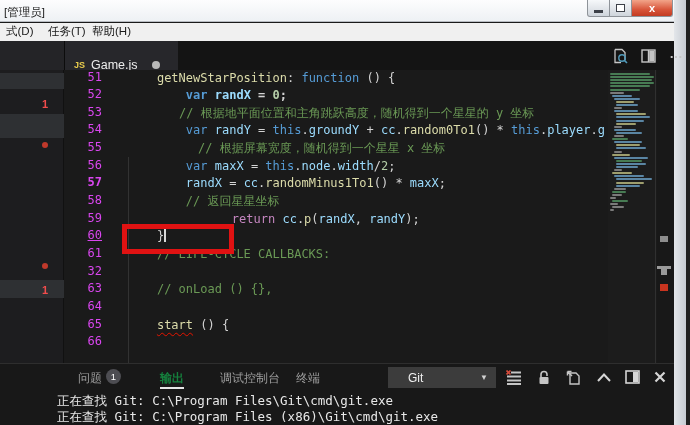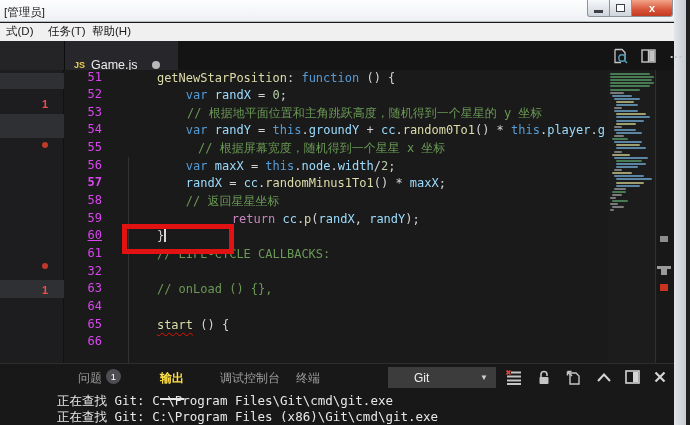--- a/index.html
+++ b/index.html
@@ -67,25 +67,25 @@
     border-right:1px solid #303030; overflow:hidden; }
   .mm-row { position:absolute; height:2px; border-radius:1px; opacity:.75; }
   .mm-g { background:#569b66; } .mm-b { background:#6fa8d0; } .mm-y { background:#c9c98a; } .mm-w { background:#9a9a9a; }
   .overview { position:absolute; left:657px; top:70px; width:17px; height:293px; background:#181818; }
   .ov-mark { position:absolute; }
 
   
   .panel { position:absolute; left:0; top:363px; width:674px; height:62px; background:#181818;
     border-top:1px solid #2e2e2e; }
   .ptab { position:absolute; top:6px; font-size:12px; color:#9d9d9d; }
-  .ptab.active { color:#fde047; font-weight:bold; border-bottom:2px solid #e7e7e7; padding-bottom:11px; }
+  .ptab.active { color:#15803d; font-weight:bold; border-bottom:2px solid #e7e7e7; padding-bottom:0; }
   .pbadge { position:absolute; top:5px; width:15px; height:15px; border-radius:50%; background:#4d4d52;
     color:#fff; font-size:9.5px; display:flex; align-items:center; justify-content:center; }
   .git-select { position:absolute; left:388px; top:3px; width:108px; height:21px; background:#3c3c3c;
-    color:#f0f0f0; font-size:12px; display:flex; align-items:center; padding-left:26px; }
+    color:#f0f0f0; font-size:12px; display:flex; align-items:center; padding-left:20px; }
   .git-caret { position:absolute; right:8px; font-size:8px; color:#d0d0d0; }
   .picon { position:absolute; top:4px; width:18px; height:18px; display:flex; align-items:center; justify-content:center; }
   .out-line { position:absolute; left:57px; white-space:pre; font-size:12.5px; color:#e8e8e8;
     font-family:"DejaVu Sans Mono","Liberation Mono", monospace; }
 </style>
 </head>
 <body>
 
 <div id="root">
 
@@ -160,22 +160,22 @@
         <div class="gutter-row" style="top: 158.44px; text-decoration: underline;">60</div>
         <div class="gutter-row" style="top: 176.1px;">61</div>
         <div class="gutter-row" style="top: 193.76px;">32</div>
         <div class="gutter-row" style="top: 211.42px;">63</div>
         <div class="gutter-row" style="top: 229.08px;">64</div>
         <div class="gutter-row" style="top: 246.74px;">65</div>
         <div class="gutter-row" style="top: 264.4px;">66</div>
       </div>
     <div id="code-lines">
         <div class="code-row" style="top: -0.5px; left: 92.92px;"><span class="tok-fn">getNewStarPosition</span><span class="tok-pl">: </span><span class="tok-kw">function</span><span class="tok-pl"> () {</span></div>
-        <div class="code-row" style="top: 17.16px; left: 121.84px;"><span class="tok-kw">var</span><span class="tok-pl"> </span><span class="tok-id">randX</span><span class="tok-pl"> = </span><span class="tok-num">0</span><span class="tok-pl">;</span></div>
-        <div class="code-row" style="top: 34.82px; left: 123px;"><span class="tok-cm">// 根据地平面位置和主角跳跃高度，随机得到一个星星的 y 坐标</span></div>
+        <div class="code-row" style="top: 17.16px; left: 121.84px; font-weight: bold;"><span class="tok-kw">var</span><span class="tok-pl"> </span><span class="tok-id">randX</span><span class="tok-pl"> = </span><span class="tok-num">0</span><span class="tok-pl">;</span></div>
+        <div class="code-row" style="top: 34.82px; left: 115px;"><span class="tok-cm">// 根据地平面位置和主角跳跃高度，随机得到一个星星的 y 坐标</span></div>
         <div class="code-row" style="top: 52.48px; left: 121.84px;"><span class="tok-kw">var</span><span class="tok-pl"> </span><span class="tok-id">randY</span><span class="tok-pl"> = </span><span class="tok-kw">this</span><span class="tok-pl">.</span><span class="tok-id">groundY</span><span class="tok-pl"> + </span><span class="tok-id">cc</span><span class="tok-pl">.</span><span class="tok-fn">random0To1</span><span class="tok-pl">() * </span><span class="tok-kw">this</span><span class="tok-pl">.</span><span class="tok-id">player</span><span class="tok-pl">.</span><span class="tok-id">g</span></div>
         <div class="code-row" style="top: 70.14px; left: 134px;"><span class="tok-cm">// 根据屏幕宽度，随机得到一个星星 x 坐标</span></div>
         <div class="code-row" style="top: 87.8px; left: 121.84px;"><span class="tok-kw">var</span><span class="tok-pl"> </span><span class="tok-id">maxX</span><span class="tok-pl"> = </span><span class="tok-kw">this</span><span class="tok-pl">.</span><span class="tok-id">node</span><span class="tok-pl">.</span><span class="tok-id">width</span><span class="tok-pl">/</span><span class="tok-num">2</span><span class="tok-pl">;</span></div>
         <div class="code-row" style="top: 105.46px; left: 121.84px;"><span class="tok-id">randX</span><span class="tok-pl"> = </span><span class="tok-id">cc</span><span class="tok-pl">.</span><span class="tok-fn">randomMinus1To1</span><span class="tok-pl">() * </span><span class="tok-id">maxX</span><span class="tok-pl">;</span></div>
         <div class="code-row" style="top: 123.12px; left: 121.84px;"><span class="tok-cm">// 返回星星坐标</span></div>
         <div class="code-row" style="top: 140.78px; left: 121.84px;"><span class="tok-ret">return</span><span class="tok-pl"> </span><span class="tok-id">cc</span><span class="tok-pl">.</span><span class="tok-fn">p</span><span class="tok-pl">(</span><span class="tok-id">randX</span><span class="tok-pl">, </span><span class="tok-id">randY</span><span class="tok-pl">);</span></div>
         <div class="code-row" style="top: 158.44px; left: 92.92px;"><span class="tok-pl">}</span><span class="cursor-bar"></span></div>
         <div class="code-row" style="top: 176.1px; left: 92.92px;"><span class="tok-cm">// LIFE-CYCLE CALLBACKS:</span></div>
         <div class="code-row" style="top: 193.76px; left: 64px;"></div>
         <div class="code-row" style="top: 211.42px; left: 92.92px;"><span class="tok-cm">// onLoad () {},</span></div>

